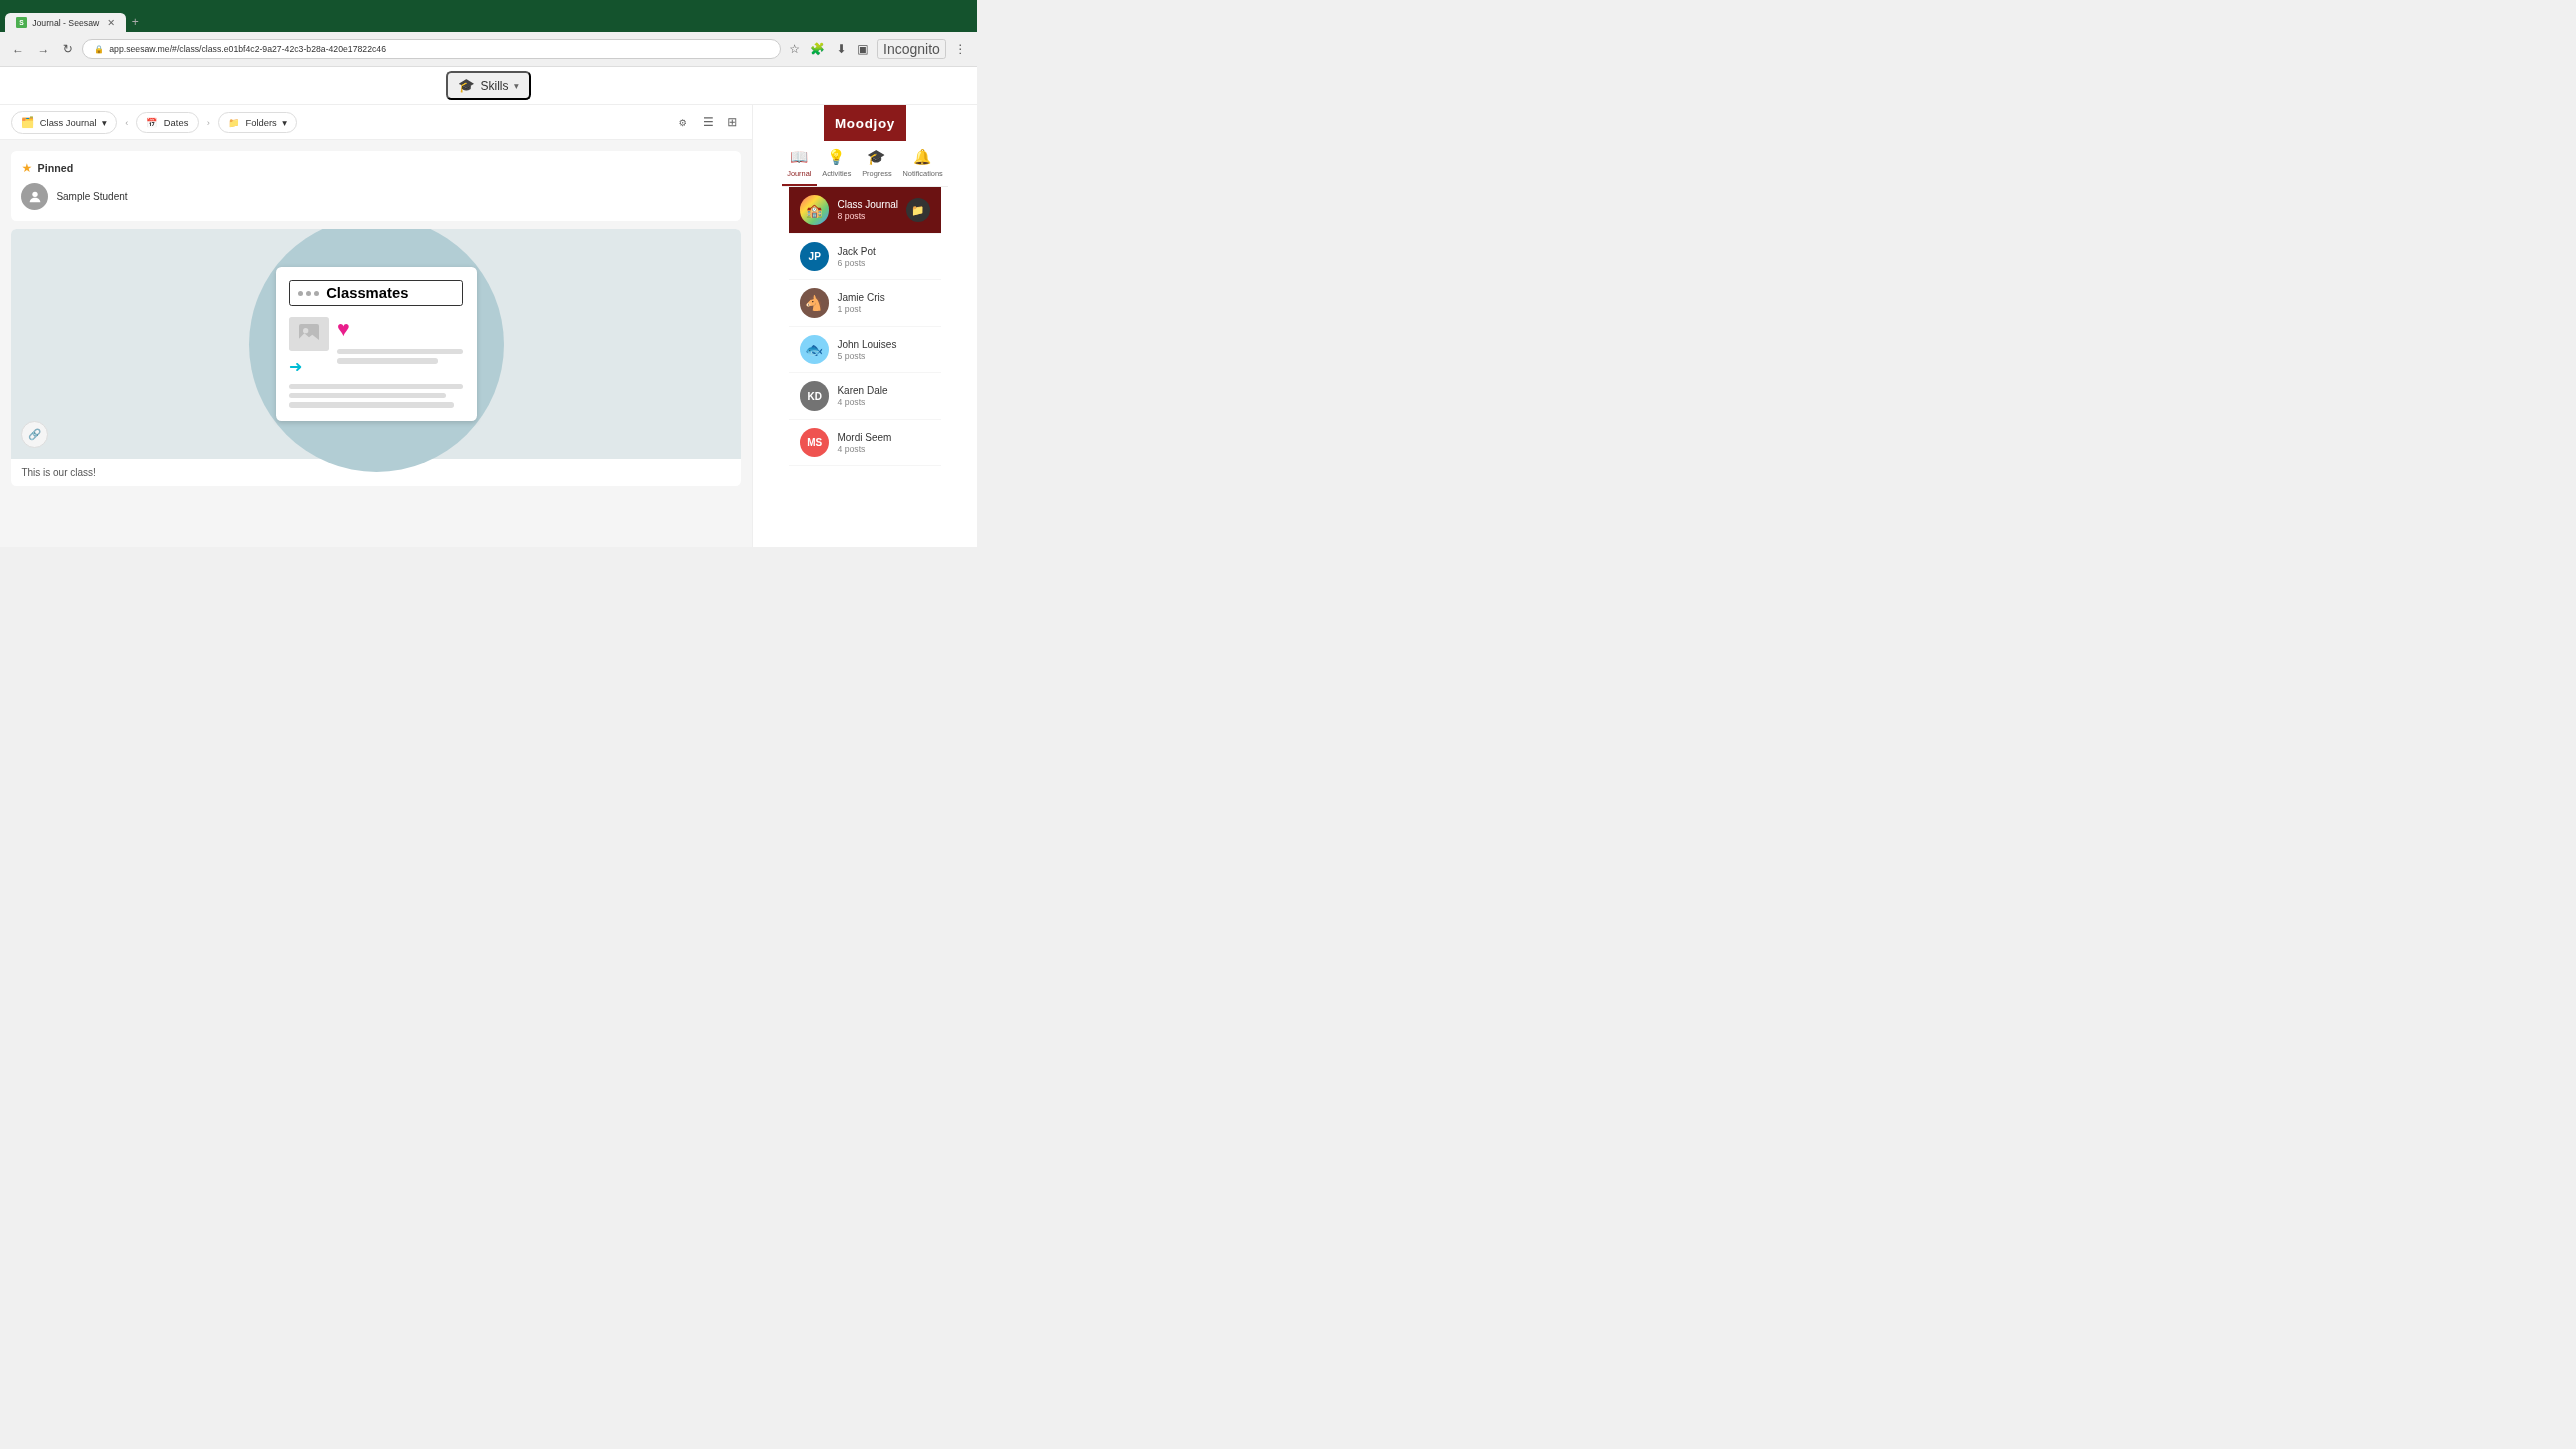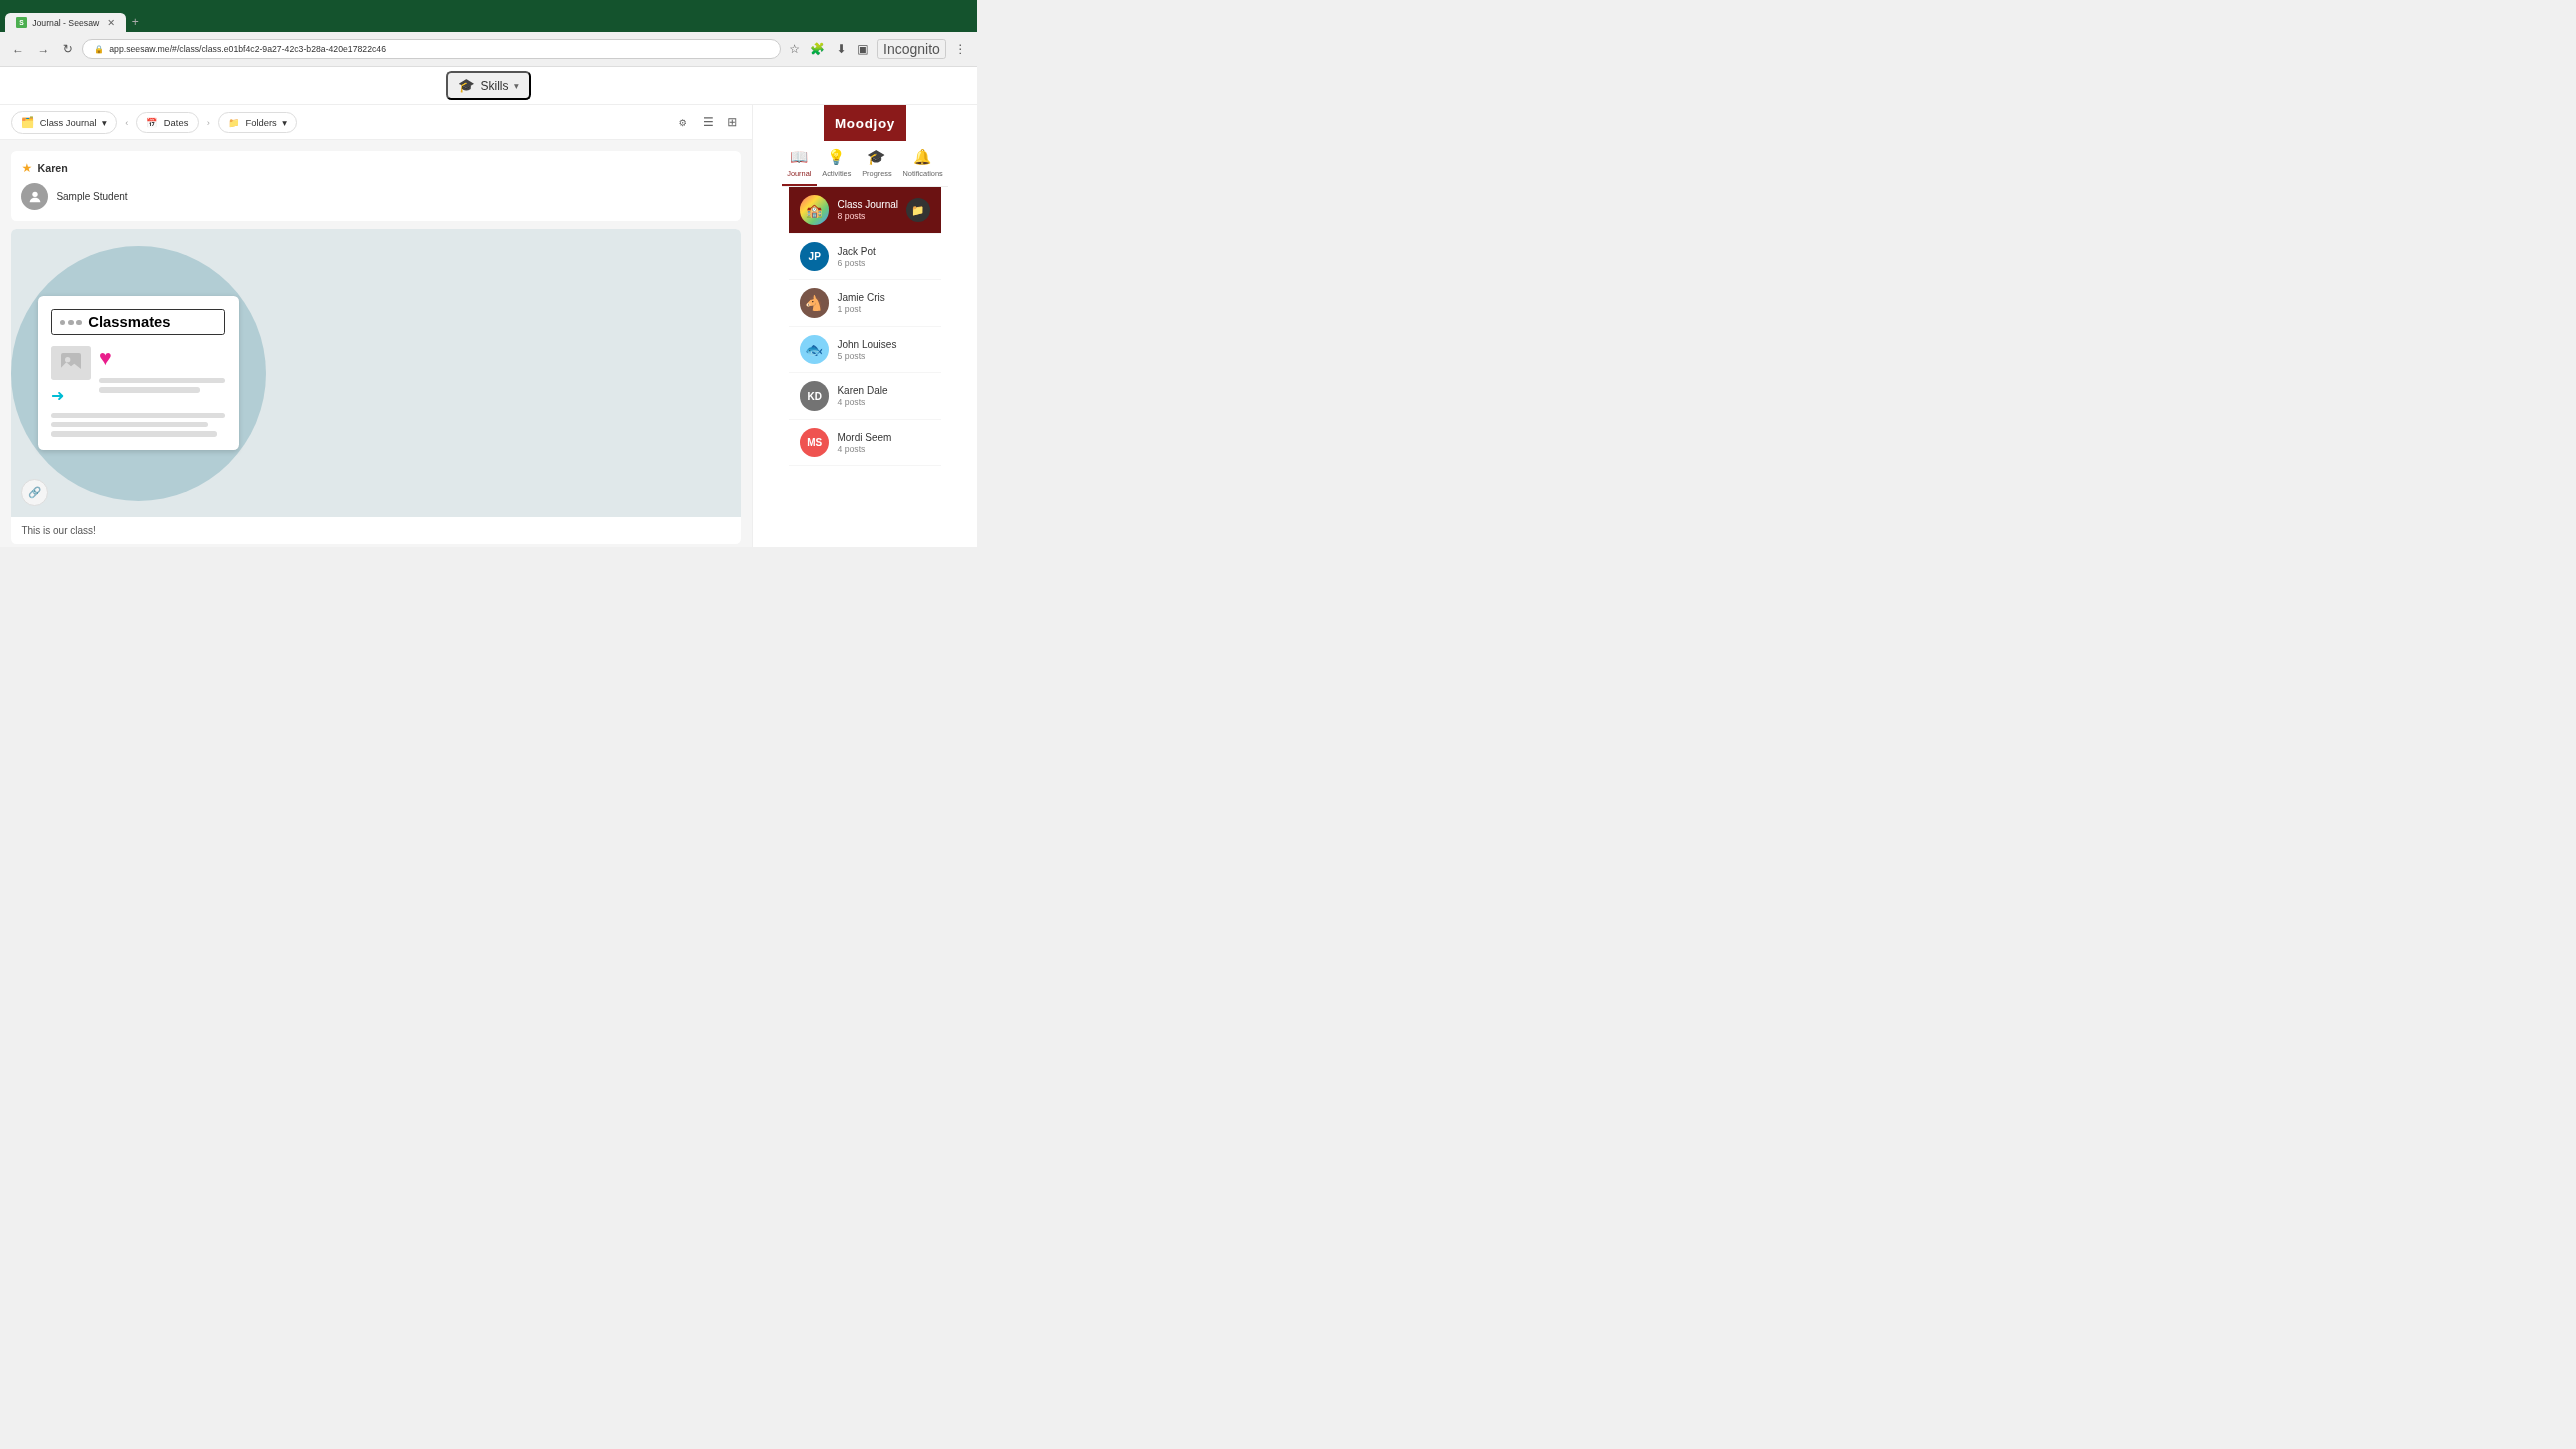--- a/index.html
+++ b/index.html
@@ -43,21 +43,21 @@
     .pinned-section { background: white; border-radius: 5.4px; padding: 10.7px; margin-bottom: 8px; }
     .pinned-header { display: flex; align-items: center; gap: 5.4px; margin-bottom: 8px; }
     .pin-star { color: #f5a623; font-size: 12px; }
     .pinned-label { font-weight: 600; font-size: 10.7px; color: #333; }
     .student-item { display: flex; align-items: center; gap: 8px; }
     .student-avatar { width: 27px; height: 27px; border-radius: 50%; background: #9e9e9e; display: flex; align-items: center; justify-content: center; color: white; font-size: 12px; }
     .student-name { font-size: 10px; color: #333; }
 
     
     .post-card { background: white; border-radius: 5.4px; margin-bottom: 8px; overflow: hidden; }
-    .post-image-area { position: relative; background: #e0e8ea; display: flex; align-items: center; height: 288px; }
+    .post-image-area { position: relative; background: #e0e8ea; display: flex; align-items: center; justify-content: center; height: 230px; }
     .classmates-illustration { width: 255px; height: 255px; border-radius: 50%; background: #b2cdd4; display: flex; align-items: center; justify-content: center; }
     .classmates-card { background: white; border-radius: 5.4px; padding: 13.4px; width: 201px; box-shadow: 0 1.3px 5.4px rgba(0,0,0,0.15); }
     .classmates-title-bar { display: flex; align-items: center; gap: 4px; border: 1.3px solid #333; border-radius: 2.7px; padding: 4px 8px; margin-bottom: 10.7px; font-size: 14.8px; font-weight: 600; }
     .window-dots { display: flex; gap: 2.7px; margin-right: 2.7px; }
     .window-dot { width: 5.4px; height: 5.4px; border-radius: 50%; background: #aaa; }
     .classmates-content { display: flex; gap: 8px; align-items: flex-start; margin-bottom: 8px; }
     .content-left { display: flex; flex-direction: column; gap: 5.4px; align-items: flex-start; }
     .img-placeholder { width: 40px; height: 34px; background: #ddd; border-radius: 2.7px; position: relative; display: flex; align-items: center; justify-content: center; }
     .arrow-icon { color: #00bcd4; font-size: 16px; }
     .content-right { display: flex; flex-direction: column; gap: 4px; flex: 1; }
@@ -172,21 +172,21 @@
       </button>
       <button class="toolbar-view-btn">☰</button>
       <button class="toolbar-view-btn">⊞</button>
     </div>
 
     <div class="journal-body">
 
       <div class="pinned-section">
         <div class="pinned-header">
           <span class="pin-star">★</span>
-          <span class="pinned-label">Karen</span>
+          <span class="pinned-label">Pinned</span>
         </div>
         <div class="student-item">
           <div class="student-avatar">
             <svg width="16" height="16" viewBox="0 0 24 24" fill="white">
               <circle cx="12" cy="8" r="4"></circle>
               <path d="M4 20c0-4 3.6-7 8-7s8 3 8 7"></path>
             </svg>
           </div>
           <span class="student-name">Sample Student</span>
         </div>

